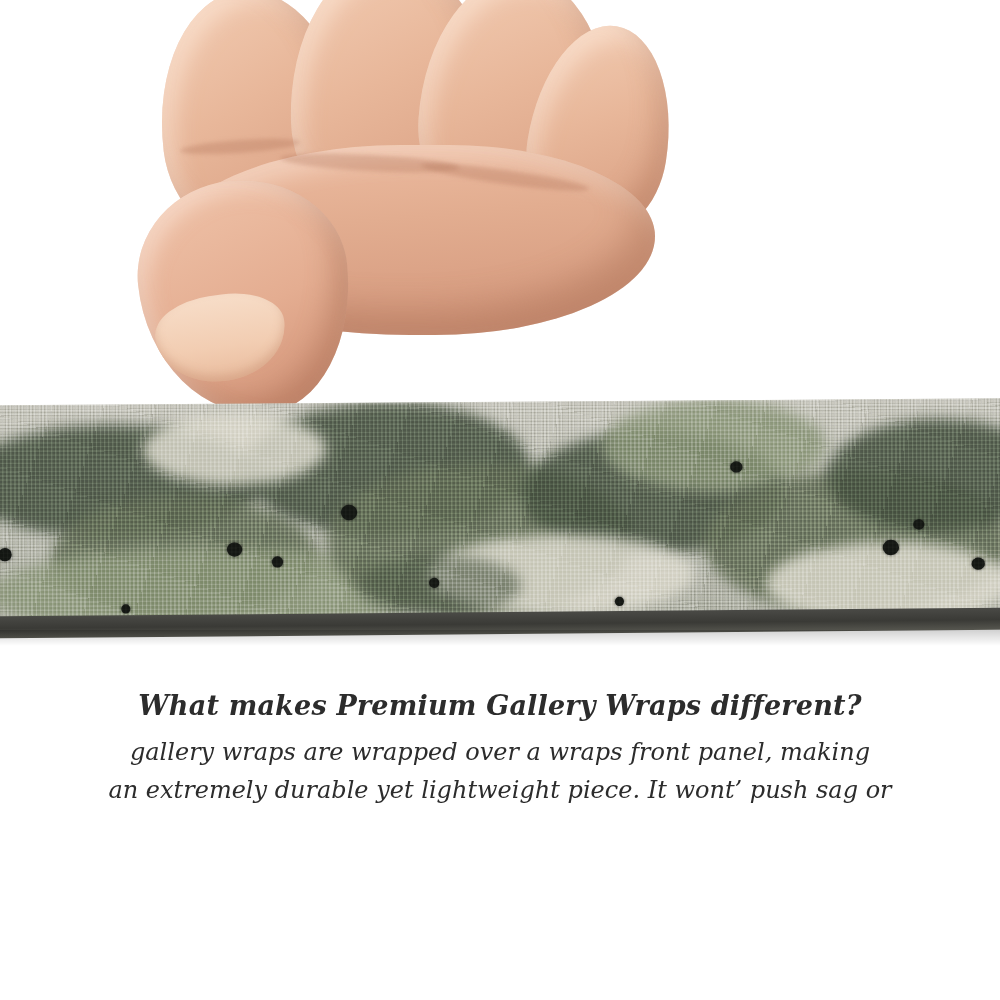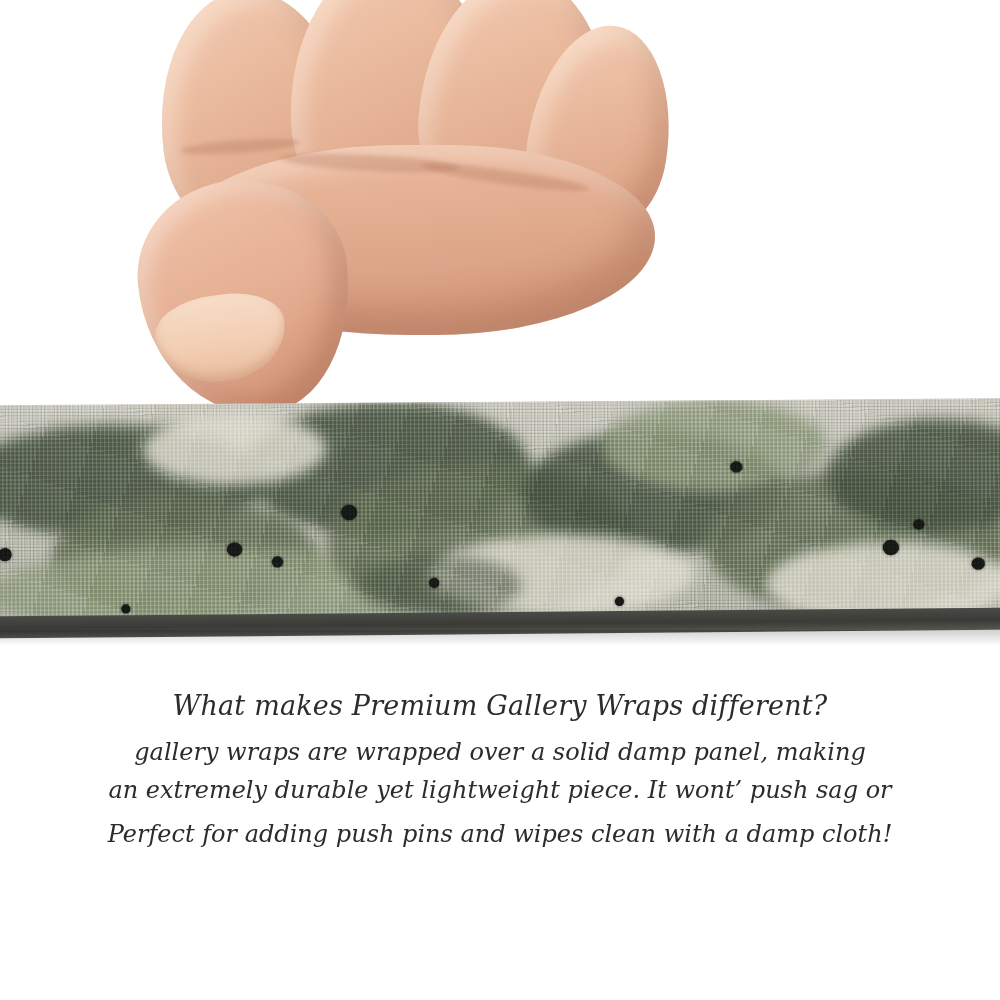--- a/index.html
+++ b/index.html
@@ -156,21 +156,21 @@
     left: 0;
     top: 690px;
     width: 1000px;
     text-align: center;
     color: #2c2c2c;
     font-family: "DejaVu Serif", serif;
     font-style: italic;
   }
   .caption-title {
     font-size: 27px;
-    font-weight: 400;
+    font-weight: 700;
     letter-spacing: 0.2px;
     margin-bottom: 12px;
   }
   .caption-line {
     font-size: 24px;
     line-height: 38px;
     font-weight: 400;
   }
   .caption-line.last {
     margin-top: 6px;
@@ -225,18 +225,17 @@
 
       <div class="strip-weave"></div>
     </div>
 
     <div class="strip-bottom-edge"></div>
     <div class="strip-shadow"></div>
   </div>
 
   <div class="caption">
     <div class="caption-title">What makes Premium Gallery Wraps different?</div>
-    <div class="caption-line">gallery wraps are wrapped over a solid damp panel, making</div>
+    <div class="caption-line">gallery wraps are wrapped over a wraps front panel, making</div>
     <div class="caption-line">an extremely durable yet lightweight piece. It wont’ push sag or</div>
-    <div class="caption-line last">Perfect for adding push pins and wipes clean with a damp cloth!</div>
   </div>
 
 </div>
 
 </body></html>

